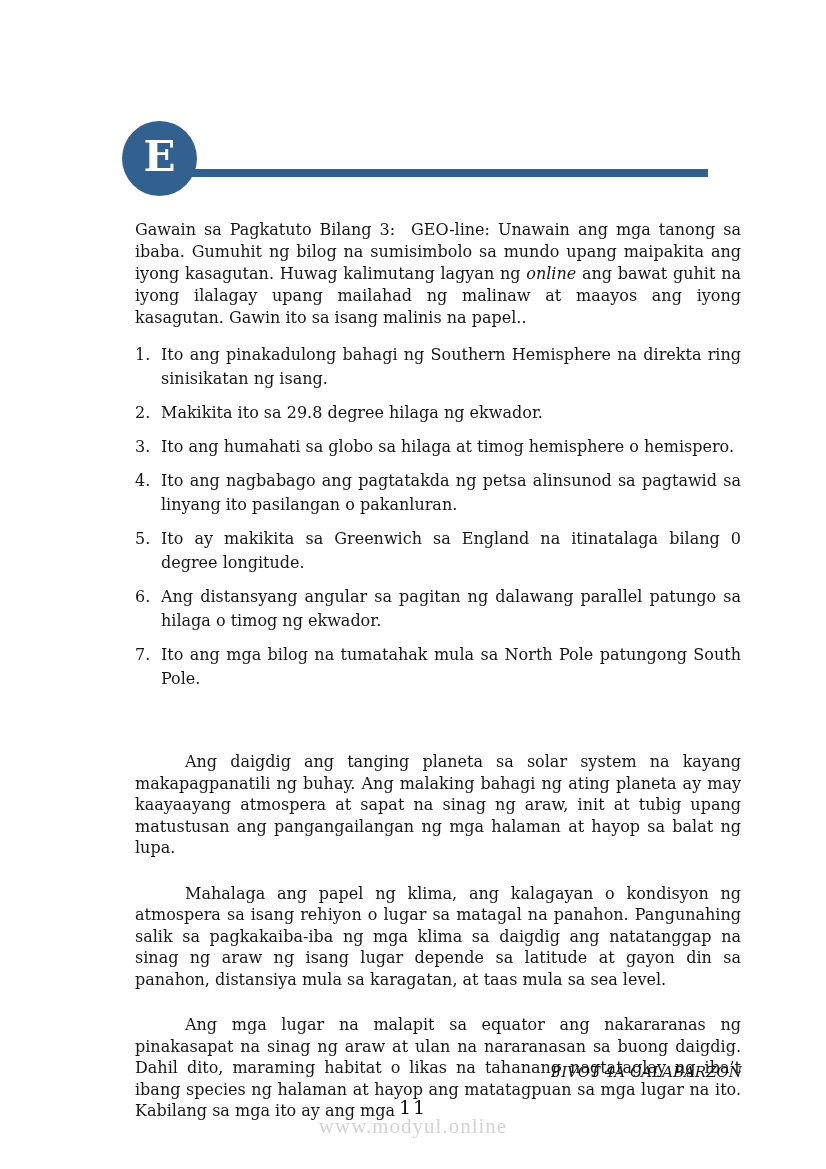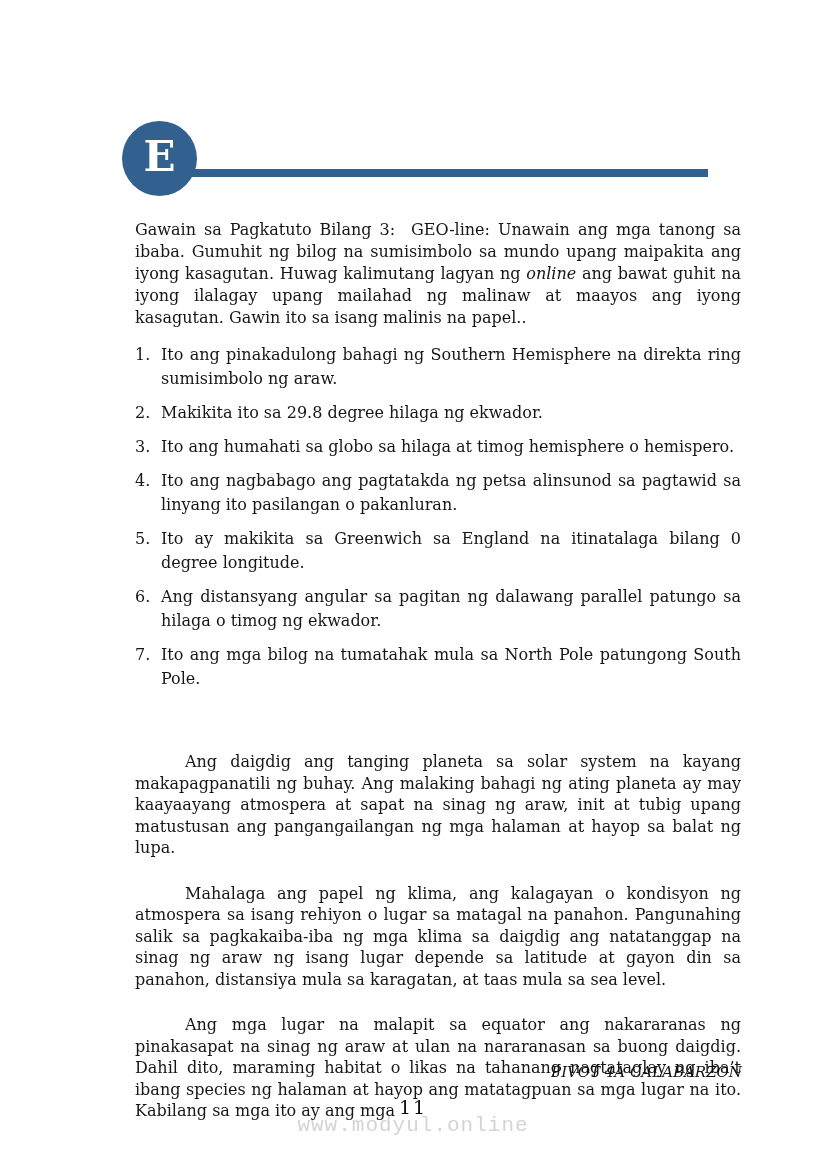--- a/index.html
+++ b/index.html
@@ -88,41 +88,41 @@
   }
   .footer-watermark {
     position: absolute;
     left: 0;
     top: 1114px;
     width: 100%;
     text-align: center;
     font-size: 21px;
     letter-spacing: 1px;
     color: #d4d4d4;
-    font-family: Liberation Mono, monospace;
+    font-family: Liberation Serif, serif;
   }
 </style>
 </head>
 <body>
 
 <div class="page">
 
   <div class="badge">
     <span class="badge-letter">E</span>
   </div>
   <div class="header-rule"></div>
 
   <div class="content">
 
     <p class="intro"><b>Gawain sa Pagkatuto Bilang 3:&nbsp; GEO-line:</b><span> Unawain ang mga tanong sa ibaba. Gumuhit ng bilog na sumisimbolo sa mundo upang maipakita ang iyong kasagutan. Huwag kalimutang lagyan ng </span><i>online</i><span> ang bawat guhit na iyong ilalagay upang mailahad ng malinaw at maayos ang iyong kasagutan. Gawin ito sa isang malinis na papel..</span></p>
 
     <div class="qlist">
       <div class="q">
         <span class="qnum">1.</span>
-        <div class="qtext">Ito ang pinakadulong bahagi ng Southern Hemisphere na direkta ring sumisimbolo ng araw.</div>
+        <div class="qtext">Ito ang pinakadulong bahagi ng Southern Hemisphere na direkta ring sinisikatan ng isang.</div>
       </div>
       <div class="q">
         <span class="qnum">2.</span>
         <div class="qtext">Makikita ito sa 29.8 degree hilaga ng ekwador.</div>
       </div>
       <div class="q">
         <span class="qnum">3.</span>
         <div class="qtext">Ito ang humahati sa globo sa hilaga at timog hemisphere o hemispero.</div>
       </div>
       <div class="q">

